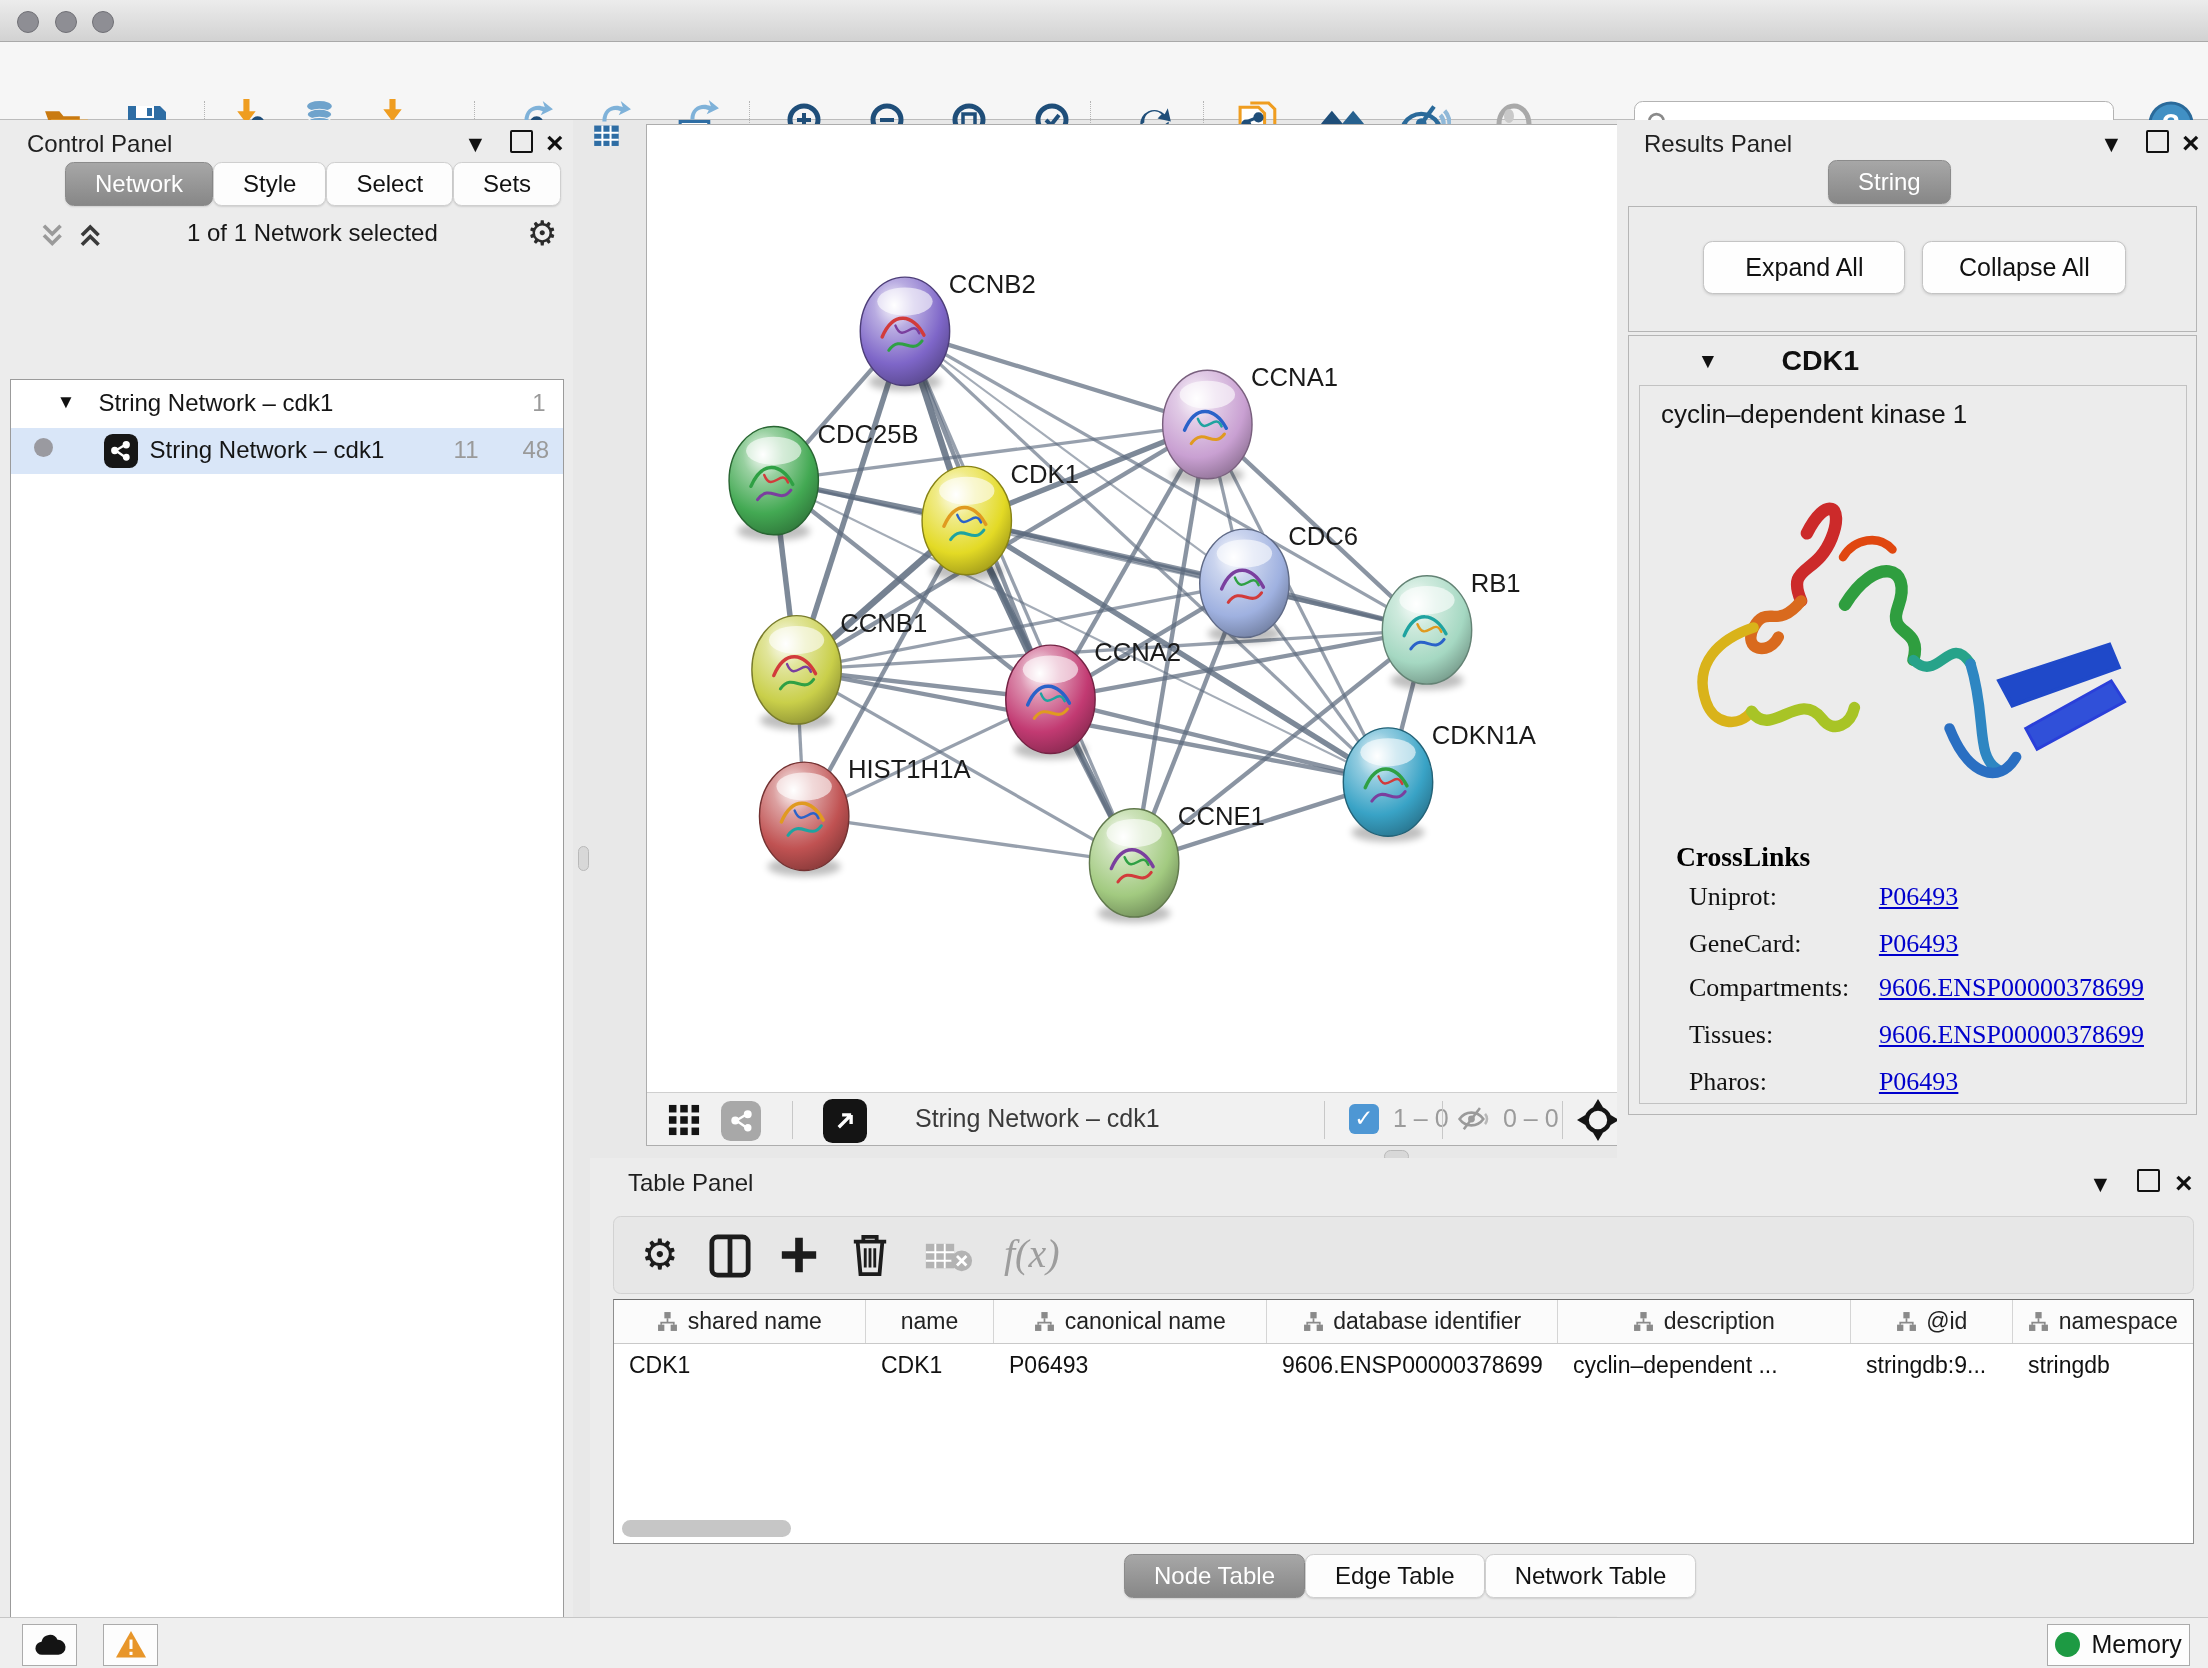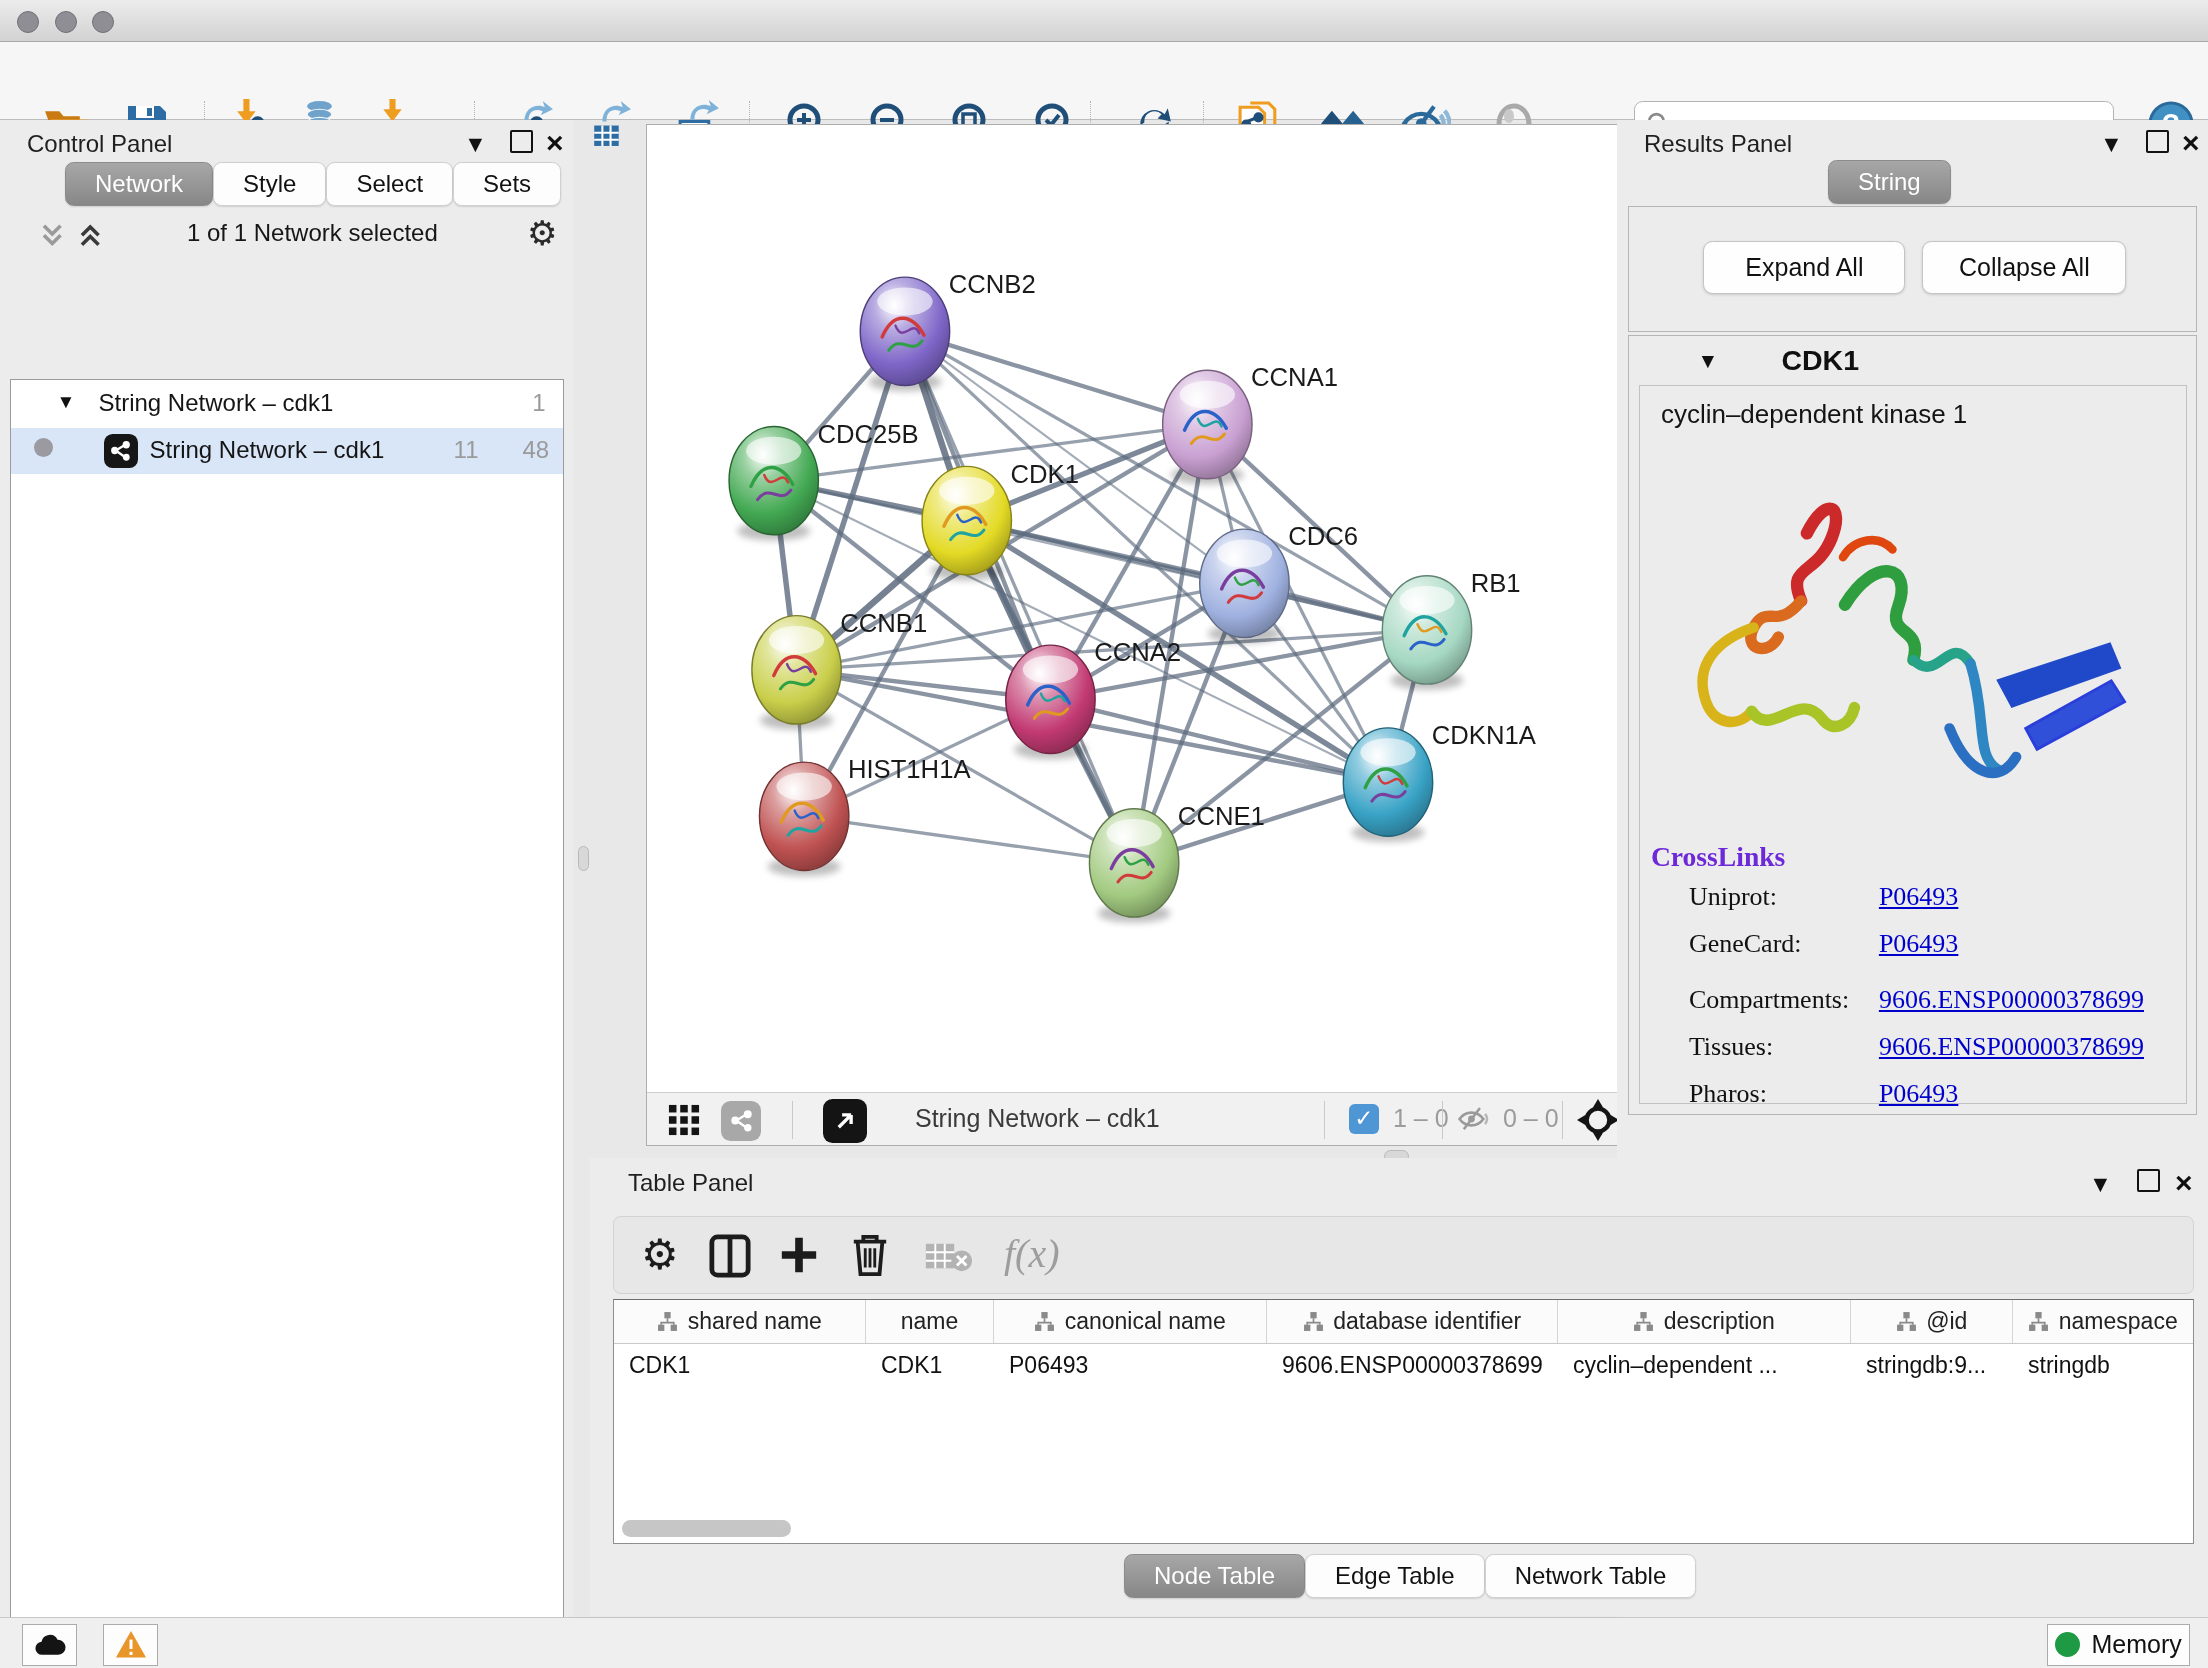--- a/index.html
+++ b/index.html
@@ -664,27 +664,27 @@
           <path d="M92 282 C112 312 142 258 166 290 C178 306 196 296 200 278" stroke="#a8c426" stroke-width="12"></path>
           <path d="M190 170 C222 118 262 128 246 172 C234 204 272 192 262 228" stroke="#2f9e3f" stroke-width="13"></path>
           <path d="M262 228 C288 254 300 198 322 232" stroke="#27a38a" stroke-width="11"></path>
           <path d="M322 232 C340 290 326 330 352 344" stroke="#2e86c2" stroke-width="11"></path>
           <path d="M300 300 C320 350 352 360 370 330" stroke="#2a6fc2" stroke-width="11"></path>
           <path d="M352 250 L468 212 L478 236 L366 276 Z" stroke="#1f49c9" stroke-width="4" fill="#1f49c9"></path>
           <path d="M380 300 L470 250 L484 272 L392 322 Z" stroke="#2a3fd9" stroke-width="3" fill="#3050d9"></path>
           <path d="M188 120 C200 100 226 96 240 112" stroke="#e0470f" stroke-width="9"></path>
         </g>
       </svg>
-      <div class="abs serif" style="left:11px;top:455px;font-size:27.6px;font-weight:bold;color:#6d28d9;">CrossLinks</div>
+      <div class="abs serif" style="left:36px;top:455px;font-size:27.6px;font-weight:bold;color:#000000;">CrossLinks</div>
       <div id="crosslinks" class="abs" style="left:49px;top:496px;width:476px;">
           <div style="display: flex; margin-bottom: 17px;">
             <span class="serif xl-label" style="width: 190px;">Uniprot:</span>
             <a class="serif xl-link">P06493</a>
           </div>
-          <div style="display: flex; margin-bottom: 26px;">
+          <div style="display: flex; margin-bottom: 14px;">
             <span class="serif xl-label" style="width: 190px;">GeneCard:</span>
             <a class="serif xl-link">P06493</a>
           </div>
           <div style="display: flex; margin-bottom: 17px;">
             <span class="serif xl-label" style="width: 190px;">Compartments:</span>
             <a class="serif xl-link">9606.ENSP00000378699</a>
           </div>
           <div style="display: flex; margin-bottom: 17px;">
             <span class="serif xl-label" style="width: 190px;">Tissues:</span>
             <a class="serif xl-link">9606.ENSP00000378699</a>

